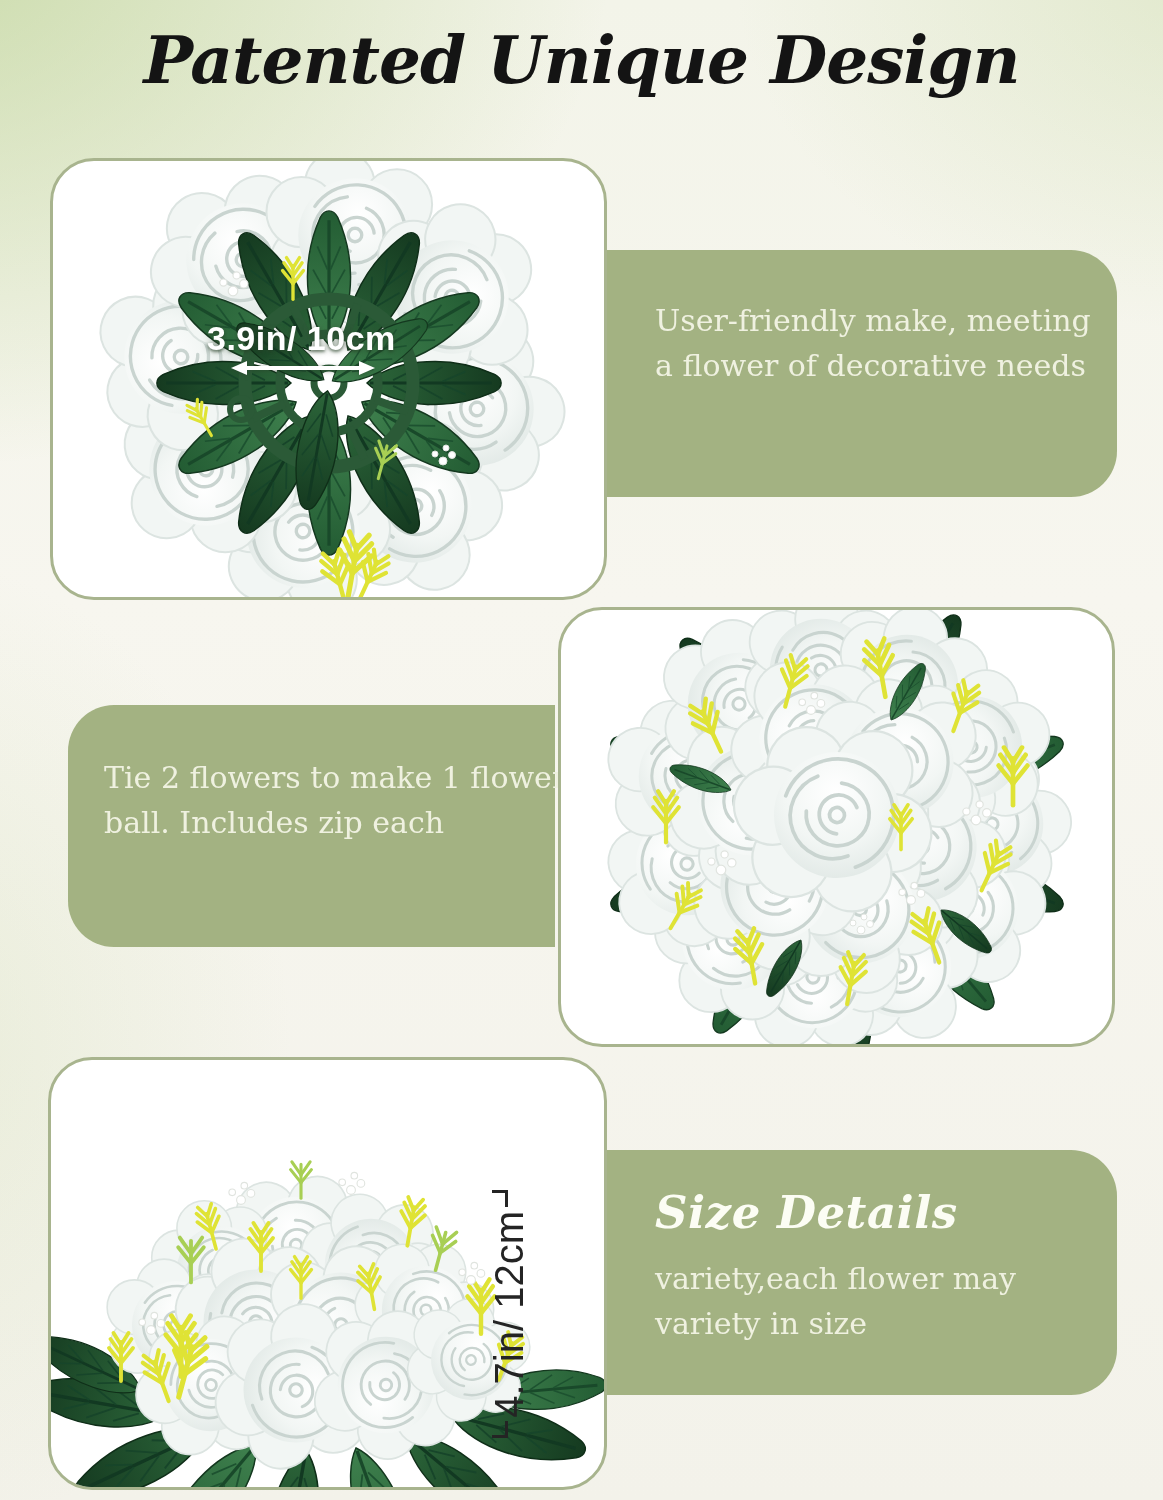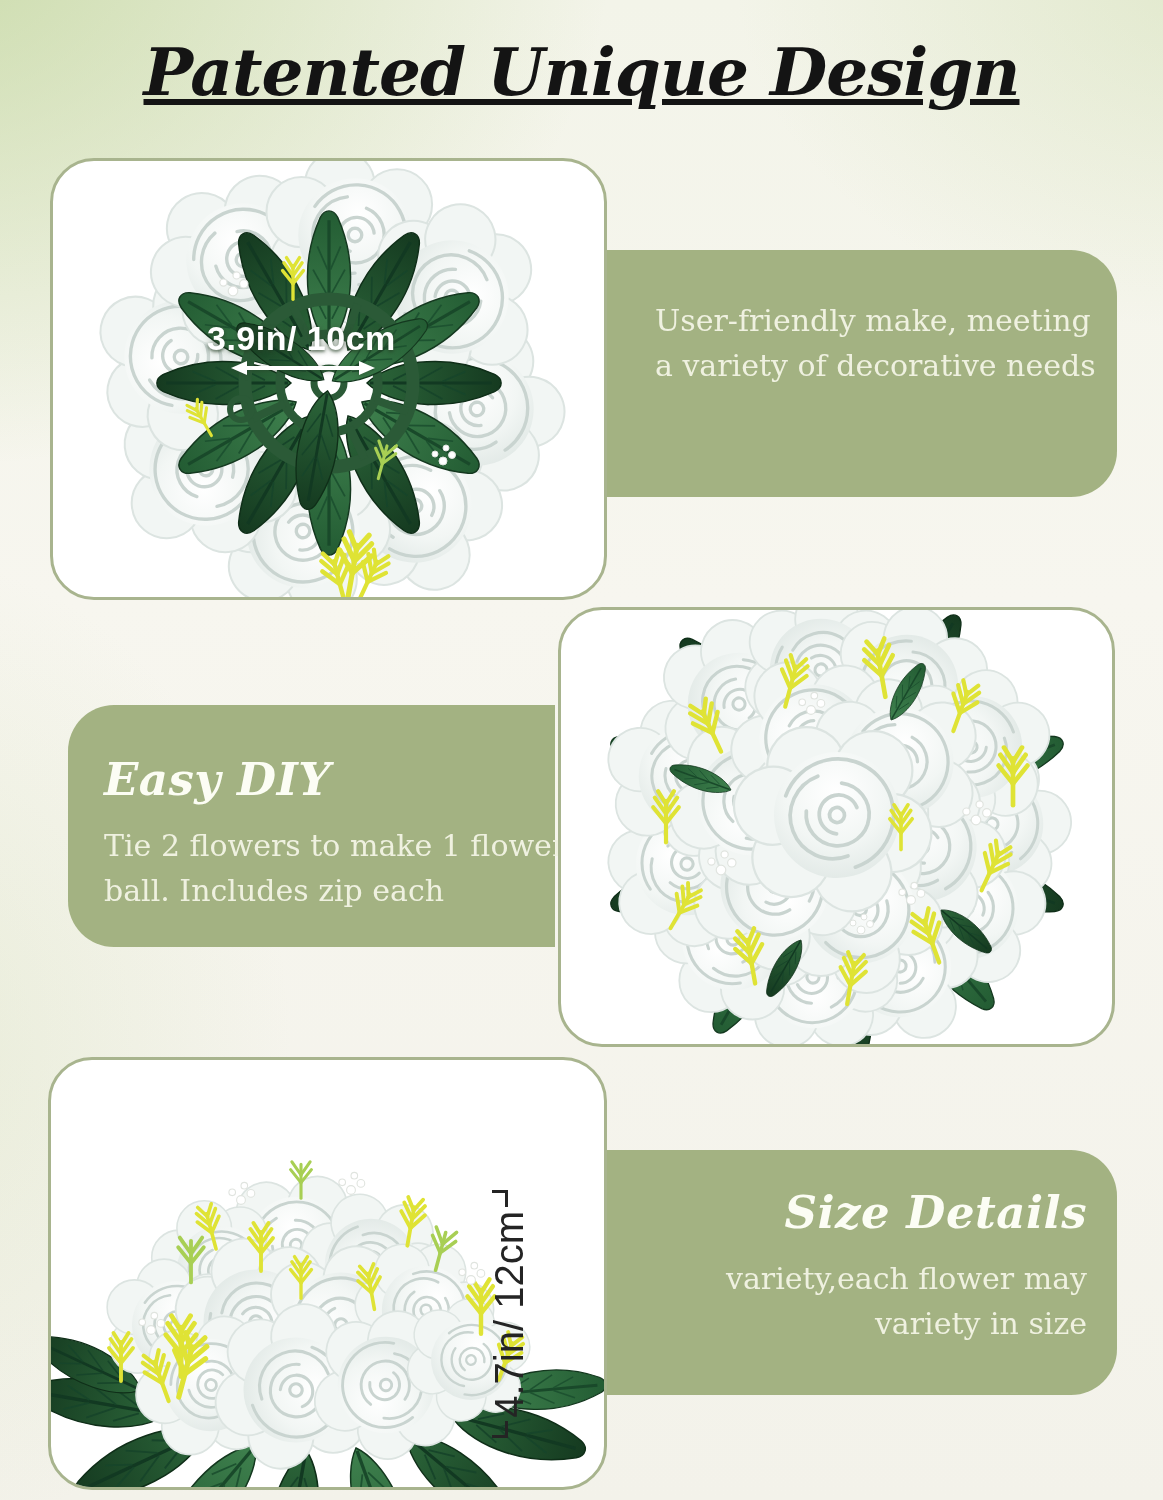--- a/index.html
+++ b/index.html
@@ -6,37 +6,37 @@
   .page{
     position:relative;width:1163px;height:1500px;margin:0 auto;overflow:hidden;
     background:
       radial-gradient(1100px 850px at -6% -4%, rgba(176,203,130,.60), rgba(176,203,130,0) 62%),
       radial-gradient(820px 620px at 104% -2%, rgba(196,214,158,.38), rgba(196,214,158,0) 58%),
       radial-gradient(700px 900px at -8% 70%, rgba(196,214,158,.25), rgba(196,214,158,0) 55%),
       linear-gradient(180deg,#f3f4e9 0%,#f7f6ef 40%,#f3f2ea 100%);
     font-family:"DejaVu Serif","Liberation Serif",serif;
   }
   .title{
-    position:absolute;left:0;right:0;top:24px;margin:12px;text-align:center;
-    font:italic 700 66px/1.1 "DejaVu Serif",serif;color:#141414;letter-spacing:-1px;text-decoration:underline;
+    position:absolute;left:0;right:0;top:24px;margin:0;text-align:center;
+    font:italic 700 66px/1.1 "DejaVu Serif",serif;color:#141414;letter-spacing:-1px;
   }
   
   .card{
     position:absolute;background:#ffffff;border:3px solid #a8b48e;border-radius:44px;
     overflow:hidden;box-sizing:border-box;
   }
   .card svg{display:block;width:100%;height:100%;}
   .card-a{left:50px;top:158px;width:557px;height:442px;}
   .card-b{left:558px;top:607px;width:557px;height:440px;}
   .card-c{left:48px;top:1057px;width:559px;height:433px;}
   
   .greenbox{position:absolute;background:#a3b282;box-sizing:border-box;}
   .box-a{left:607px;top:250px;width:510px;height:247px;border-radius:0 46px 46px 0;padding:48px 30px 0 48px;}
   .box-b{left:68px;top:705px;width:487px;height:242px;border-radius:46px 0 0 46px;padding:50px 20px 0 36px;}
-  .box-c{left:607px;top:1150px;width:510px;height:245px;border-radius:0 46px 46px 0;padding:38px 30px 0 48px;text-align:right;}
+  .box-c{left:607px;top:1150px;width:510px;height:245px;border-radius:0 46px 46px 0;padding:38px 30px 0 48px;}
   .greenbox h2{
     margin:0 0 18px 0;font:italic 700 45px/1.1 "DejaVu Serif",serif;color:#fcfdf4;letter-spacing:.5px;
   }
   .bline{font:400 30px/45px "DejaVu Serif",serif;color:#eff1e0;white-space:nowrap;}
   
   .base-dim{
     position:absolute;left:207px;top:320px;z-index:5;
     font:700 34px/1.1 "Liberation Sans","DejaVu Sans",sans-serif;color:#ffffff;letter-spacing:.5px;
     text-shadow:0 0 7px rgba(50,75,50,.65),0 2px 3px rgba(35,60,35,.55);white-space:nowrap;
   }
@@ -213,25 +213,24 @@
   </div>
   <div class="base-dim">3.9in/ 10cm</div>
   <svg class="base-arrow" width="148" height="20">
     <line x1="14" y1="10" x2="134" y2="10" stroke="#ffffff" stroke-width="4"></line>
     <polygon points="2,10 18,3 18,17" fill="#ffffff"></polygon>
     <polygon points="146,10 130,3 130,17" fill="#ffffff"></polygon>
   </svg>
 
   <div class="greenbox box-a">
     <div class="bline">User-friendly make, meeting</div>
-    <div class="bline">a variety of decorative needs</div>
+    <div class="bline">a flower of decorative needs</div>
   </div>
 
   <div class="greenbox box-b">
-    <h2>Easy DIY</h2>
     <div class="bline">Tie 2 flowers to make 1 flower</div>
     <div class="bline">ball. Includes zip each</div>
   </div>
 
   <div class="card card-b">
     <svg viewBox="0 0 551 434">
 
       <use href="#leafD" transform="translate(276,214) rotate(20) translate(120,0) scale(1.3)"></use>
       <use href="#leaf" transform="translate(276,214) rotate(50) translate(120,0) scale(1.3)"></use>
       <use href="#leafD" transform="translate(276,214) rotate(85) translate(120,0) scale(1.3)"></use>

